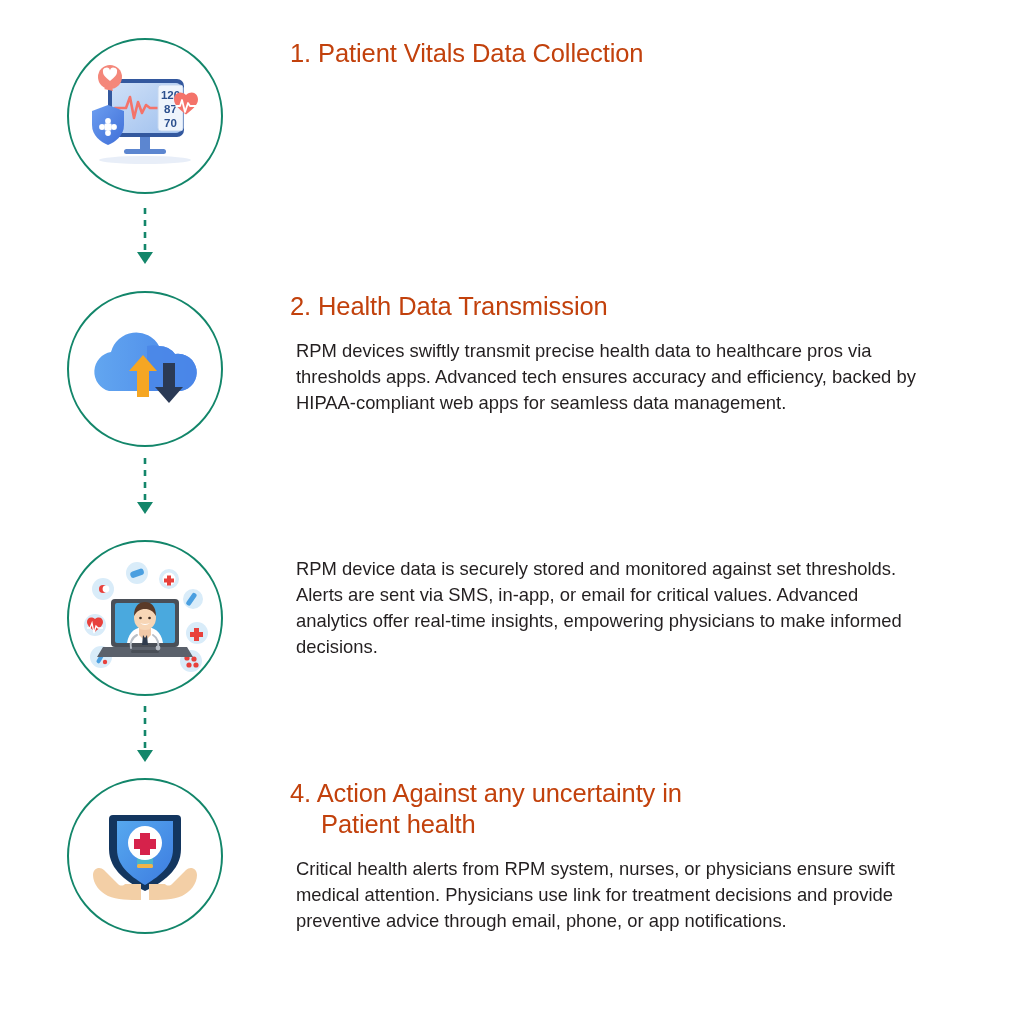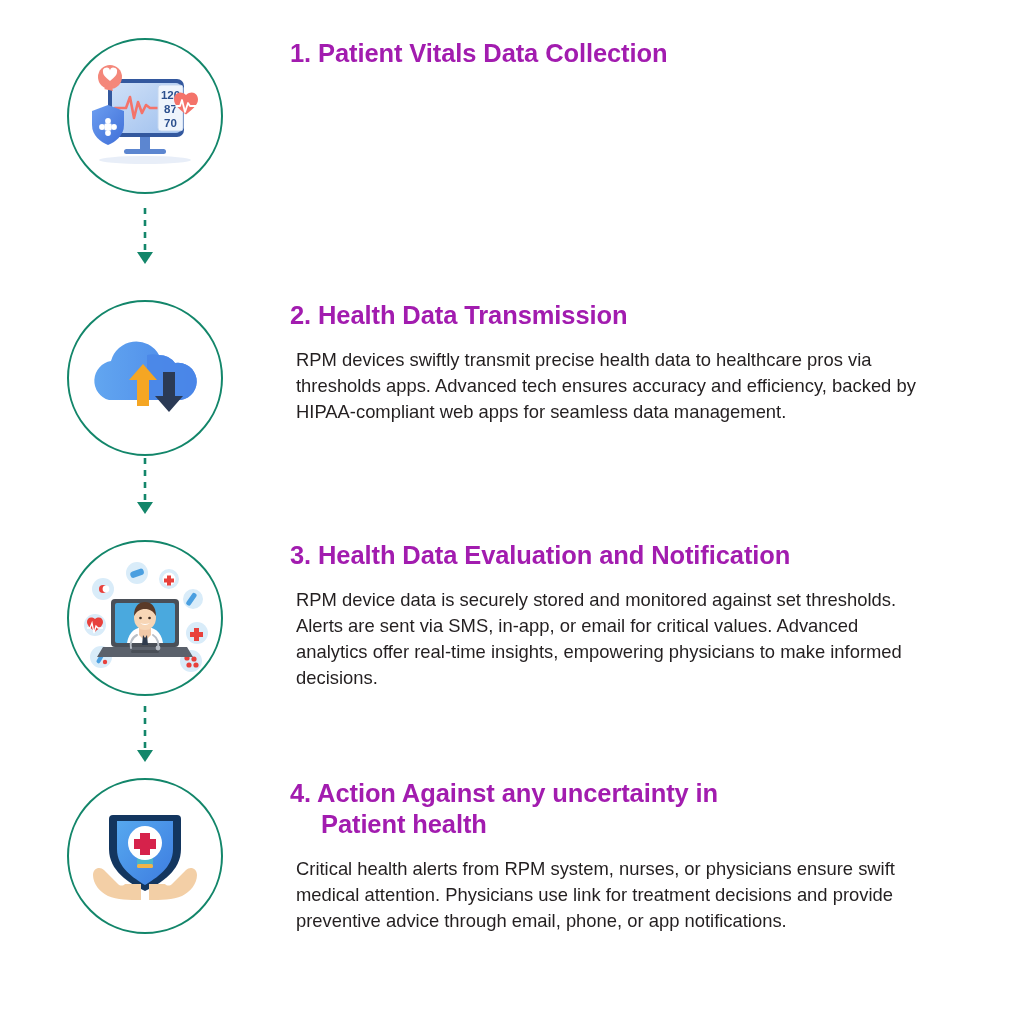--- a/index.html
+++ b/index.html
@@ -24,21 +24,21 @@
 
   
   .step {
     position: absolute;
     left: 0;
     width: 1024px;
     display: flex;
     align-items: flex-start;
   }
   .step-1 { top: 38px; }
-  .step-2 { top: 300px; }
+  .step-2 { top: 291px; }
   .step-3 { top: 540px; }
   .step-4 { top: 778px; }
 
   
   .icon-col {
     width: 290px;
     flex: 0 0 290px;
     display: flex;
     justify-content: center;
   }
@@ -56,23 +56,23 @@
   }
   .icon-ring svg { display: block; }
 
   
   .text-col {
     flex: 1 1 auto;
     padding-right: 56px;
   }
   .step-title {
     margin: 0;
-    color: #a21caf;
+    color: #c2410c;
     font-size: 25.5px;
-    font-weight: bold;
+    font-weight: normal;
     line-height: 1.21;
     letter-spacing: -0.1px;
     white-space: pre-line;
   }
   .step-4 .step-title {
     padding-left: 31px;
     text-indent: -31px;
   }
   .step-body {
     margin: 16px 0 0 6px;
@@ -254,21 +254,20 @@
               <path d="M59 64 q5 4 10 0 q-5 2 -10 0z" fill="#ffffff"></path>
               <path d="M62 76 l2 3 l2 -3 l1 10 h-6 z" fill="#2f3b4d"></path>
               <path d="M56 76 c-6 3 -7 9 -6 13 M72 76 c5 3 6 9 5 13" fill="none" stroke="#b9bfc7" stroke-width="2" stroke-linecap="round"></path>
               <circle cx="77" cy="89" r="2.4" fill="#b9bfc7"></circle>
             </g>
           </svg>
         </span>
       </div>
     </div>
     <div class="text-col">
-      <h2 class="step-title">3. Health Data Evaluation and Notification</h2>
       <p class="step-body">RPM device data is securely stored and monitored against set thresholds. Alerts are sent via SMS, in-app, or email for critical values. Advanced analytics offer real-time insights, empowering physicians to make informed decisions.</p>
     </div>
   </div>
 
   <div class="connector conn-3">
     <svg width="26" height="62" viewBox="0 0 26 62">
       <line x1="13" y1="0" x2="13" y2="44" stroke="#13866a" stroke-width="2.6" stroke-dasharray="6 6"></line>
       <path d="M5 44 h16 l-8 12 z" fill="#13866a"></path>
     </svg>
   </div>

